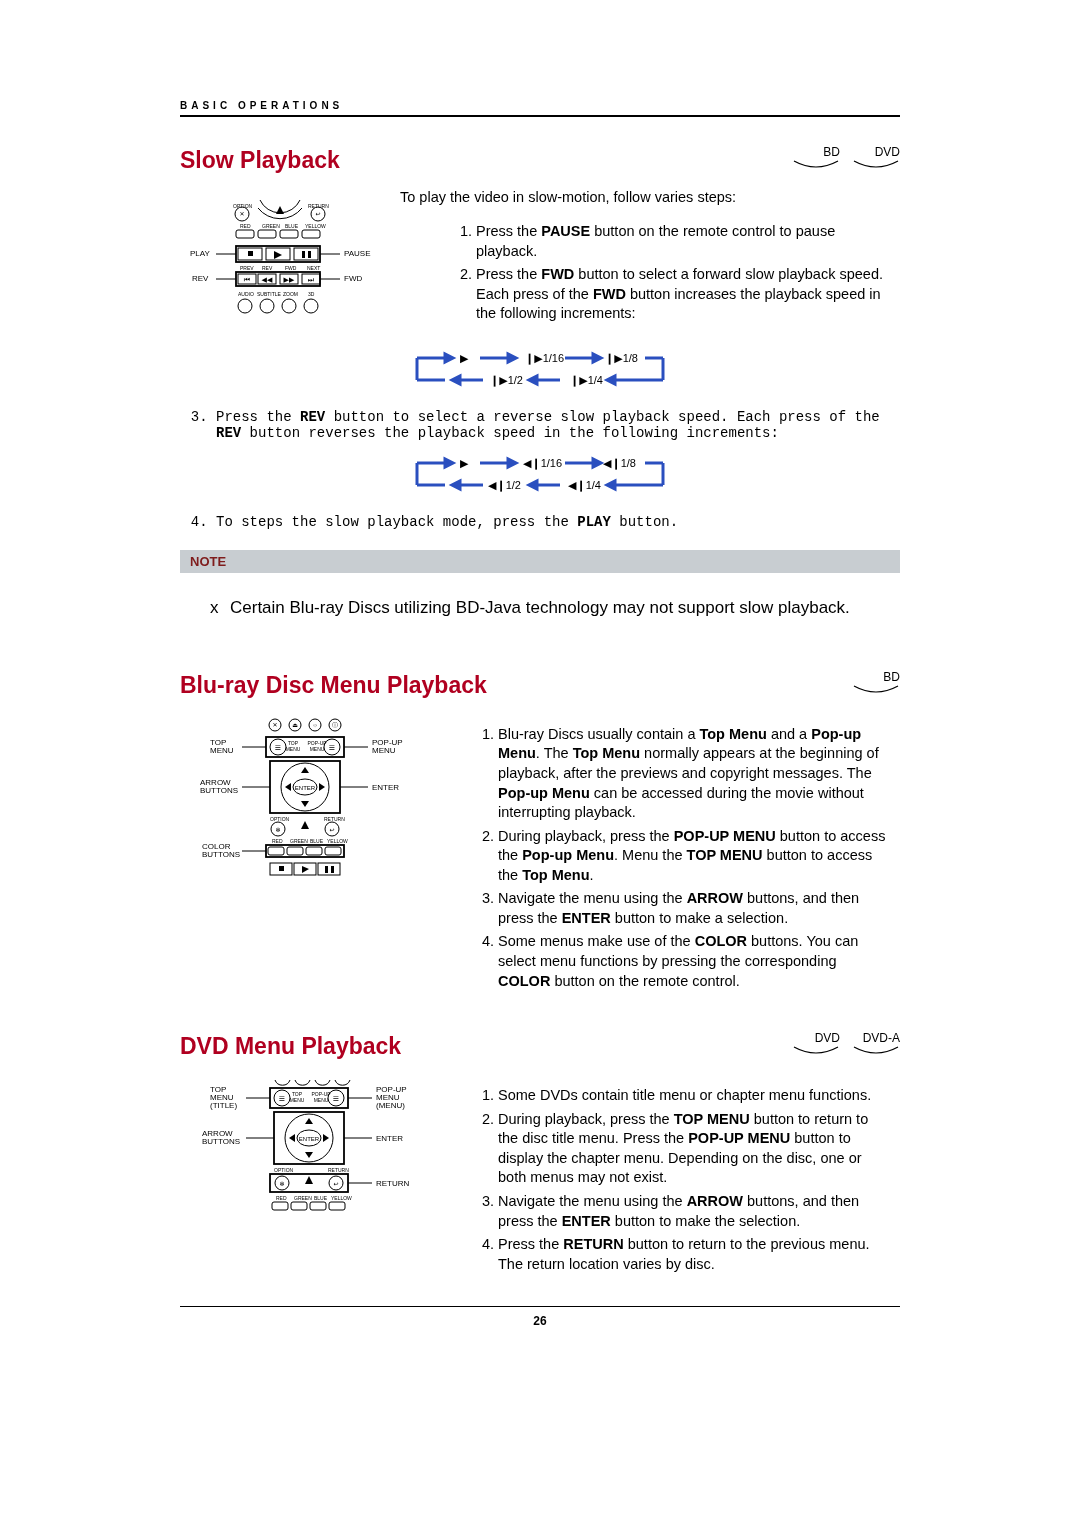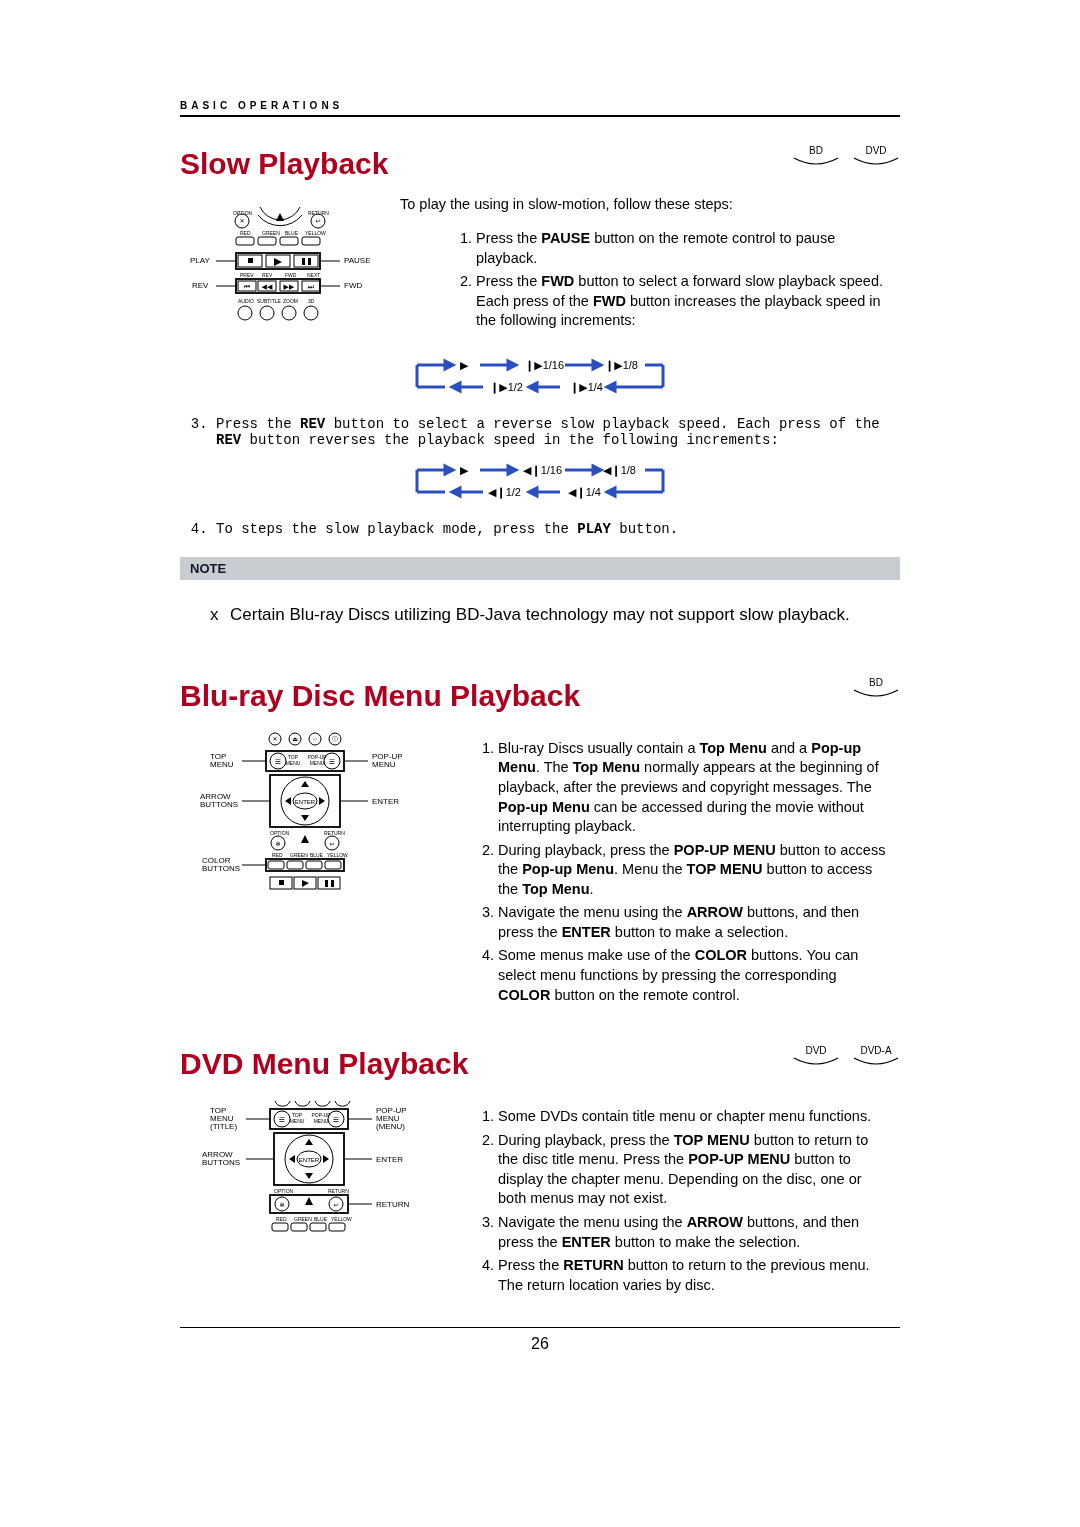--- a/index.html
+++ b/index.html
@@ -17,37 +17,37 @@
   }
   .letterspace-header {
     font-size: 10px;
     font-weight: bold;
     letter-spacing: 4px;
     border-bottom: 2px solid #000;
     padding-bottom: 4px;
     margin-bottom: 30px;
   }
   h2.section-title {
-    font-size: 30px;
+    font-size: 23px;
     font-weight: 900;
     color: #b00020;
     margin: 0 0 14px 0;
     font-family: Arial Black, Arial, sans-serif;
   }
   .row { display:flex; align-items:flex-start; }
   .relpos { position:relative; }
   .badges-right {
     position:absolute; right:0; top:-2px;
     display:flex; gap:12px;
   }
   .badge {
     width:48px; height:20px;
     display:flex; flex-direction:column; align-items:flex-end;
   }
-  .badge .lbl { font-size:10px; text-align:center; width:100%;}
+  .badge .lbl { font-size:12px; text-align:right; width:100%;}
   .badge svg { overflow:visible; }
   .remote-box {
     width:200px; flex:0 0 200px;
     font-size:8px;
     line-height:1;
     color:#000;
   }
   .remote-box svg { display:block; }
   .body-text { flex:1; padding-left:20px; font-size:14.5px; line-height:1.35;}
   ol { margin:12px; padding-left:36px; }
@@ -56,28 +56,28 @@
   .speed-diagram {
     margin: 12px auto 14px auto;
     text-align:center;
   }
   .full-width-ol { margin-left:0; padding-left:36px;font-family:Liberation Mono, monospace; }
   .note-bar {
     background:#c8cdd1;
     padding:4px 10px 4px 10px;
     font-weight:900;
     font-size:13px;
-    color:#0f172a;
+    color:#7f1d1d;
     margin-top:20px;
     font-family: Arial Black, Arial, sans-serif;
   }
   .note-body { padding: 24px 10px 4px 30px; font-size:17px; line-height:1.35;}
   .note-x { display:inline-block; width:20px; }
   .hr-bottom { border:none; border-top:1.5px solid #000; margin-top:20px;}
-  .pagenum { text-align:center; font-weight:normal; font-size:16px; }
+  .pagenum { text-align:center; font-weight:bold; font-size:12px; }
   .sect-block { margin-top:48px; position:relative;}
   b { font-weight:bold; }
 </style>
 </head>
 <body>
 
 <div class="page">
 
   <div class="letterspace-header">BASIC OPERATIONS</div>
 
@@ -161,21 +161,21 @@
           <text x="103" y="108" font-size="5">ZOOM</text>
           <text x="128" y="108" font-size="5">3D</text>
           <circle cx="65" cy="118" r="7" fill="none" stroke="#000"></circle>
           <circle cx="87" cy="118" r="7" fill="none" stroke="#000"></circle>
           <circle cx="109" cy="118" r="7" fill="none" stroke="#000"></circle>
           <circle cx="131" cy="118" r="7" fill="none" stroke="#000"></circle>
         </svg>
       </div>
 
       <div class="body-text">
-        <p style="margin-top:0;">To play the using in slow-motion, follow these steps:</p>
+        <p style="margin-top:0;">To play the video in slow-motion, follow varies steps:</p>
         <ol class="indent-ol">
           <li>
             <span>Press the </span><b>PAUSE</b><span> button on the remote control to pause playback.</span>
           </li>
           <li>
             <span>Press the </span><b>FWD</b><span> button to select a forward slow playback speed. Each press of the </span><b>FWD</b><span> button increases the playback speed in the following increments:</span>
           </li>
         </ol>
       </div>
     </div>

